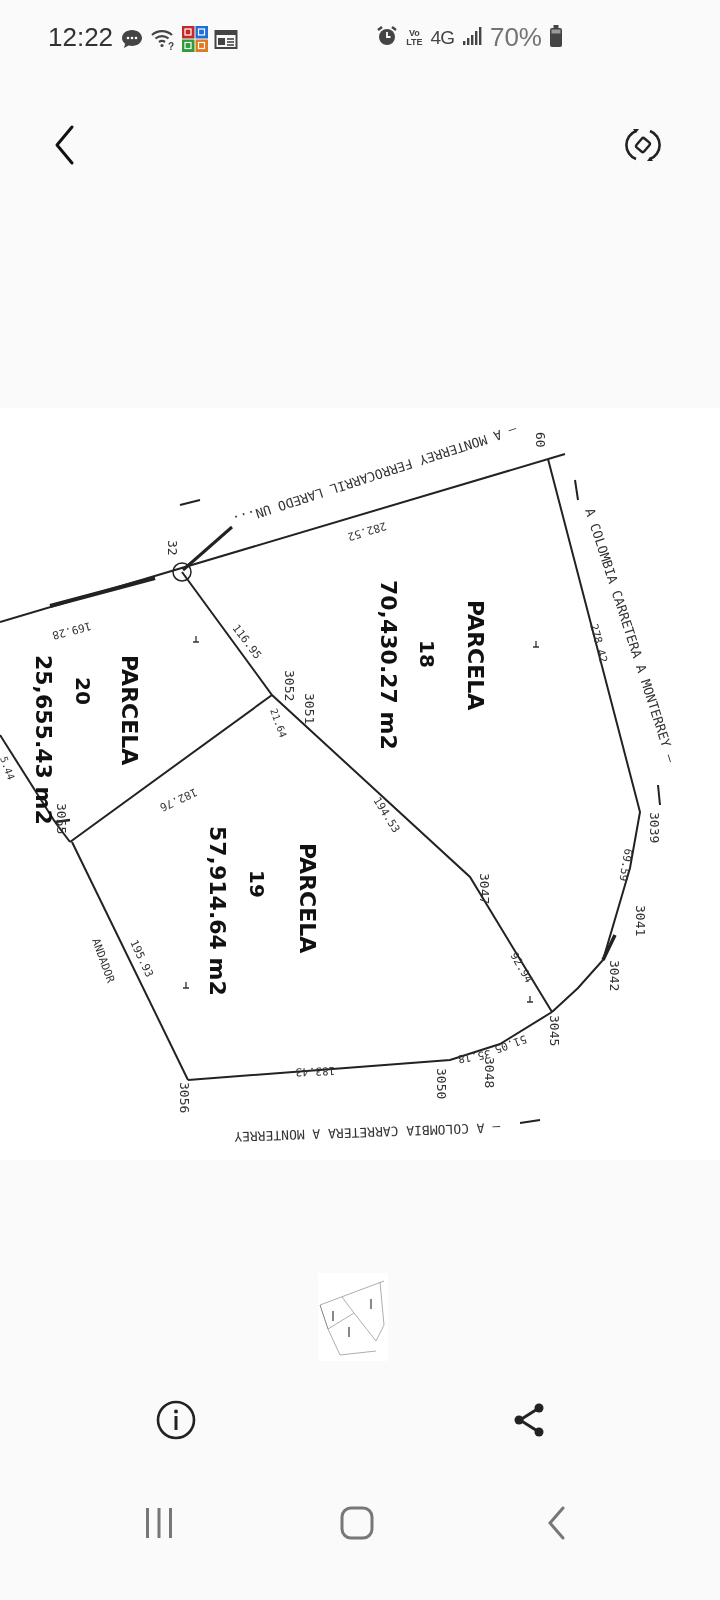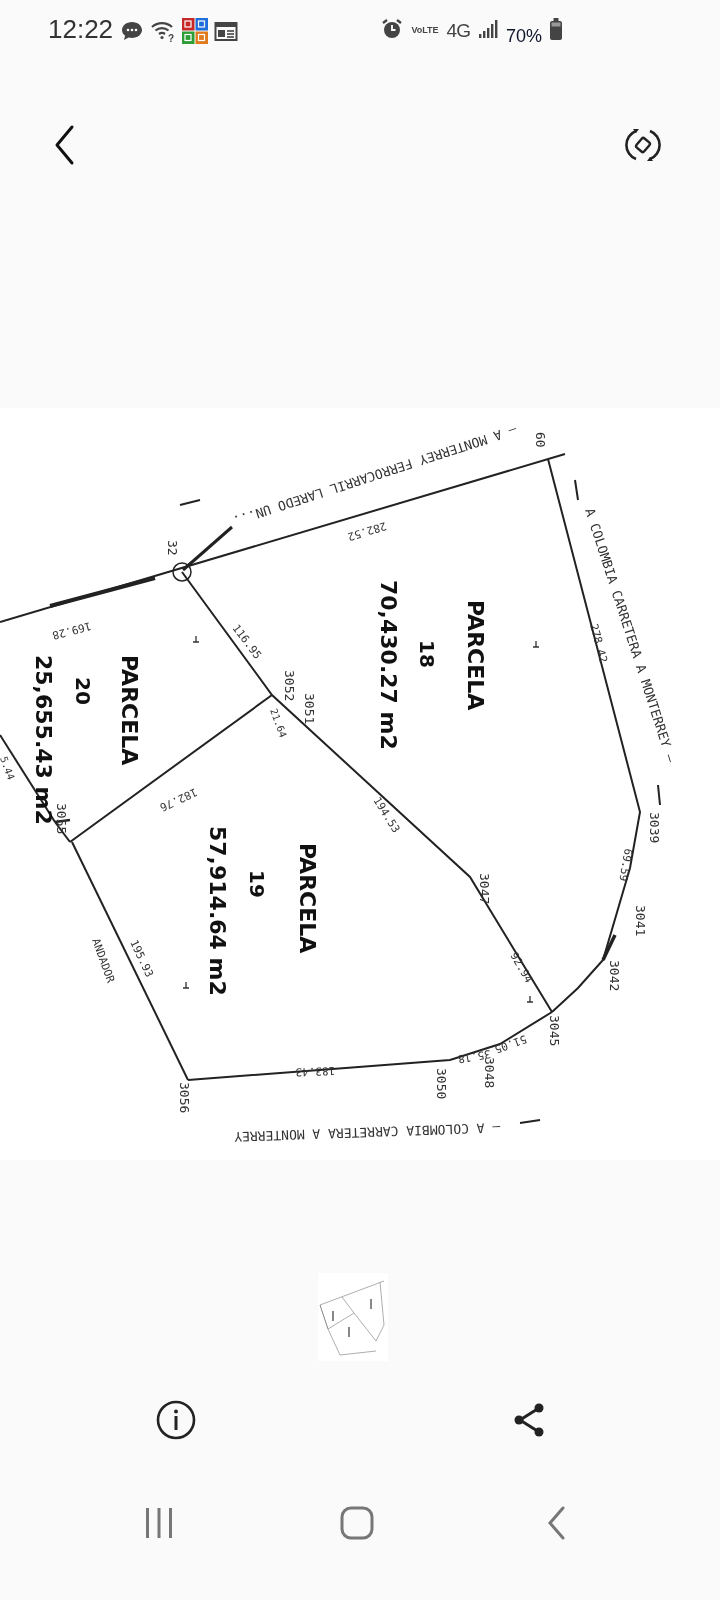--- a/index.html
+++ b/index.html
@@ -1,21 +1,21 @@
 <!DOCTYPE html>
 <html><head>
   <meta charset="utf-8">
   <style>
     html, body { margin:0; padding:0; }
     body { width:720px; height:1600px; background:#fafafa; position:relative; overflow:hidden; font-family:"Liberation Sans", sans-serif; color:#222; }
-    .status-bar { position:absolute; top:0; left:0; width:620px; height:60px; }
+    .status-bar { position:absolute; top:8px; left:0; width:620px; height:60px; }
     .status-time { position:absolute; left:48px; top:14px; font-size:26px; color:#333; }
     .status-left-icons { position:absolute; left:120px; top:18px; display:flex; gap:6px; align-items:center; }
     .status-right { position:absolute; right:58px; top:14px; display:flex; align-items:center; gap:8px; }
-    .status-pct { font-size:18px; color:#0f172a;margin-top:12px; }
+    .status-pct { font-size:26px; color:#737373; }
     .top-bar { position:absolute; top:95px; left:0; width:720px; height:100px; }
     .icon-btn { position:absolute; display:flex; align-items:center; justify-content:center; cursor:pointer; }
     .image-area { position:absolute; top:408px; left:0; width:720px; height:752px; background:#fff; }
     .image-area svg text { font-family:"DejaVu Sans Mono", monospace; fill:#333; }
     .image-area svg text.big { font-family:"DejaVu Sans", sans-serif; font-weight:bold; fill:#111; }
     .thumb { position:absolute; left:318px; top:1273px; width:70px; height:88px; background:#fff; }
     .bottom-actions { position:absolute; top:1390px; left:0; width:720px; height:60px; }
     .nav-bar { position:absolute; top:1490px; left:0; width:720px; height:70px; }
   </style>
 </head>
@@ -65,21 +65,21 @@
     </span>
   </div>
   <div class="status-right">
     <span>
       <svg width="22" height="22" viewBox="0 0 22 22">
           <circle cx="11" cy="12" r="8" fill="#444"></circle>
           <path d="M11 7v5h3.5" stroke="#fff" stroke-width="1.8" fill="none"></path>
           <path d="M2 5l4-3M20 5l-4-3" stroke="#444" stroke-width="2.4"></path>
         </svg>
     </span>
-    <span style="display:flex;line-height:9px;font-size:9px;font-weight:bold;color:#444;align-items:center;">
+    <span style="display:flex;flex-direction:column;line-height:9px;font-size:9px;font-weight:bold;color:#444;align-items:center;">
       <span>Vo</span>
       <span>LTE</span>
     </span>
     <span style="font-size:19px;font-weight:normal;color:#444;letter-spacing:-1px;">4G</span>
     <span>
       <svg width="20" height="20" viewBox="0 0 20 20">
           <rect x="1" y="15" width="2.4" height="4" fill="#444"></rect>
           <rect x="5" y="12" width="2.4" height="7" fill="#444"></rect>
           <rect x="9" y="9" width="2.4" height="10" fill="#444"></rect>
           <rect x="13" y="5" width="2.4" height="14" fill="#444"></rect>

